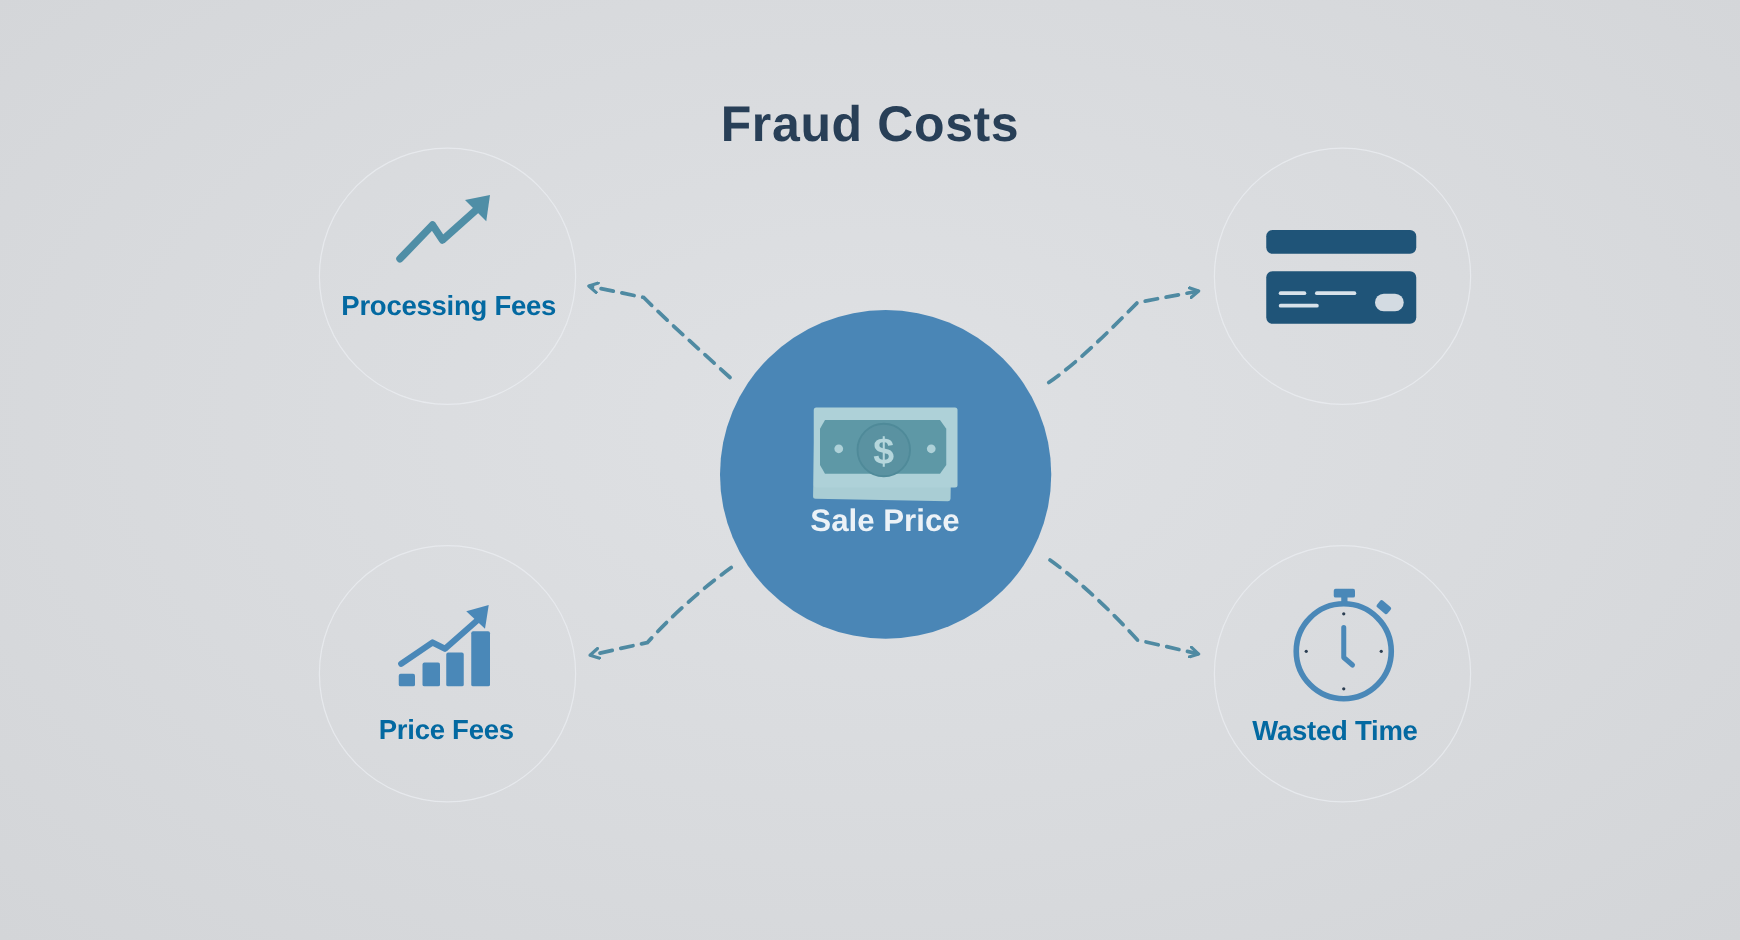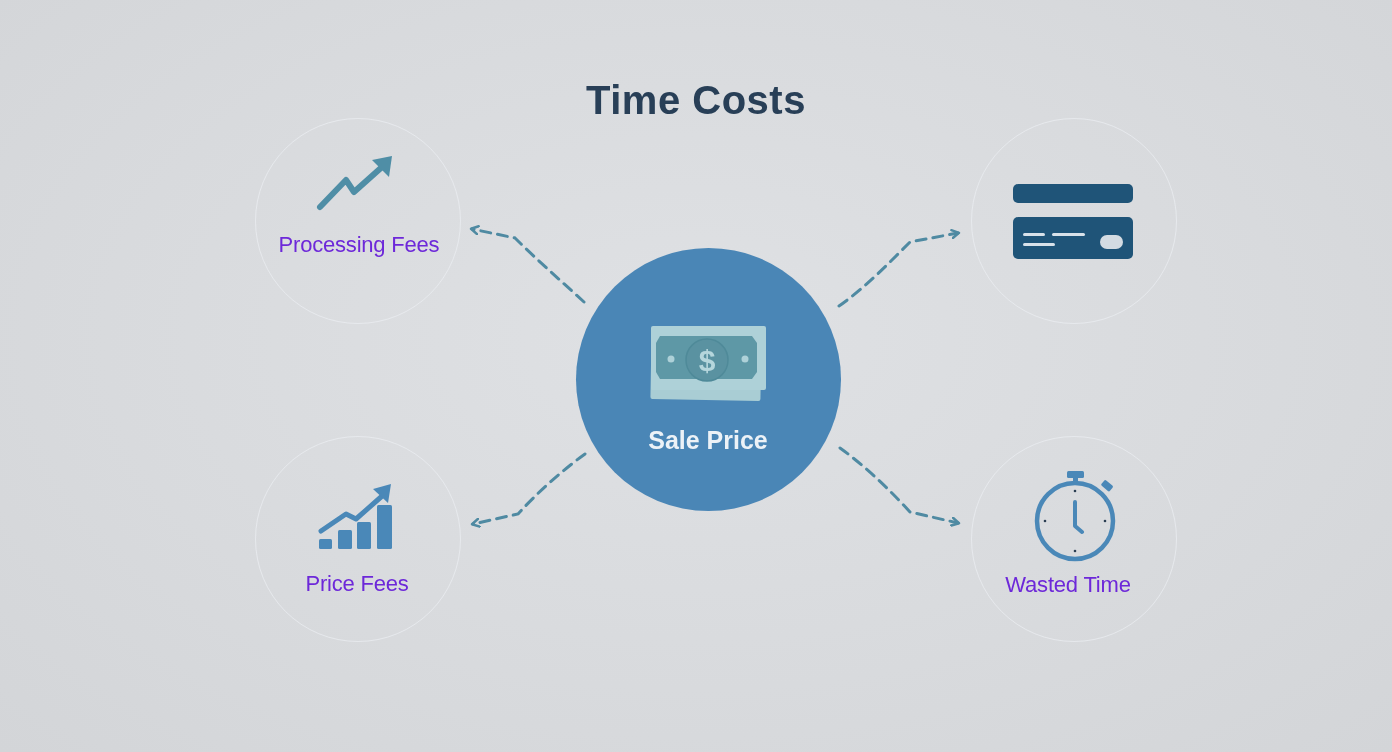--- a/index.html
+++ b/index.html
@@ -13,38 +13,38 @@
     position: absolute; left: 0; width: 1392px; top: 78px;
     text-align: center; font-size: 40px; font-weight: bold;
     color: #283f57; letter-spacing: 0.5px;
   }
   .ring {
     position: absolute; border-radius: 50%;
     border: 1.5px solid rgba(235,238,241,0.75);
     box-sizing: border-box;
   }
   .label {
-    position: absolute; font-weight: normal; font-size: 22px; color: #6d28d9;
+    position: absolute; font-weight: bold; font-size: 22px; color: #0369a1;
     text-align: right; white-space: nowrap; transform: translateX(-50%);
     letter-spacing: -0.2px;
   }
   .center-circle {
     position: absolute; left: 576px; top: 248px; width: 265px; height: 263px;
     border-radius: 50%; background: #4a86b6;
   }
   .center-label {
-    position: absolute; left: 708px; top: 426px; transform: translateX(-50%);
+    position: absolute; left: 708px; top: 403px; transform: translateX(-50%);
     font-size: 25px; font-weight: bold; color: #ecf2f7; white-space: nowrap;
   }
   svg.overlay { position: absolute; left: 0; top: 0; }
 </style>
 </head>
 <body>
 
-<div class="title">Time Costs</div>
+<div class="title">Fraud Costs</div>
 
 <div class="ring" style="left:255px;top:118px;width:206px;height:206px;"></div>
 <div class="ring" style="left:971px;top:118px;width:206px;height:206px;"></div>
 <div class="ring" style="left:255px;top:436px;width:206px;height:206px;"></div>
 <div class="ring" style="left:971px;top:436px;width:206px;height:206px;"></div>
 
 <div class="center-circle"></div>
 
 <svg class="overlay" width="1392" height="752" viewBox="0 0 1392 752">
   <defs>

